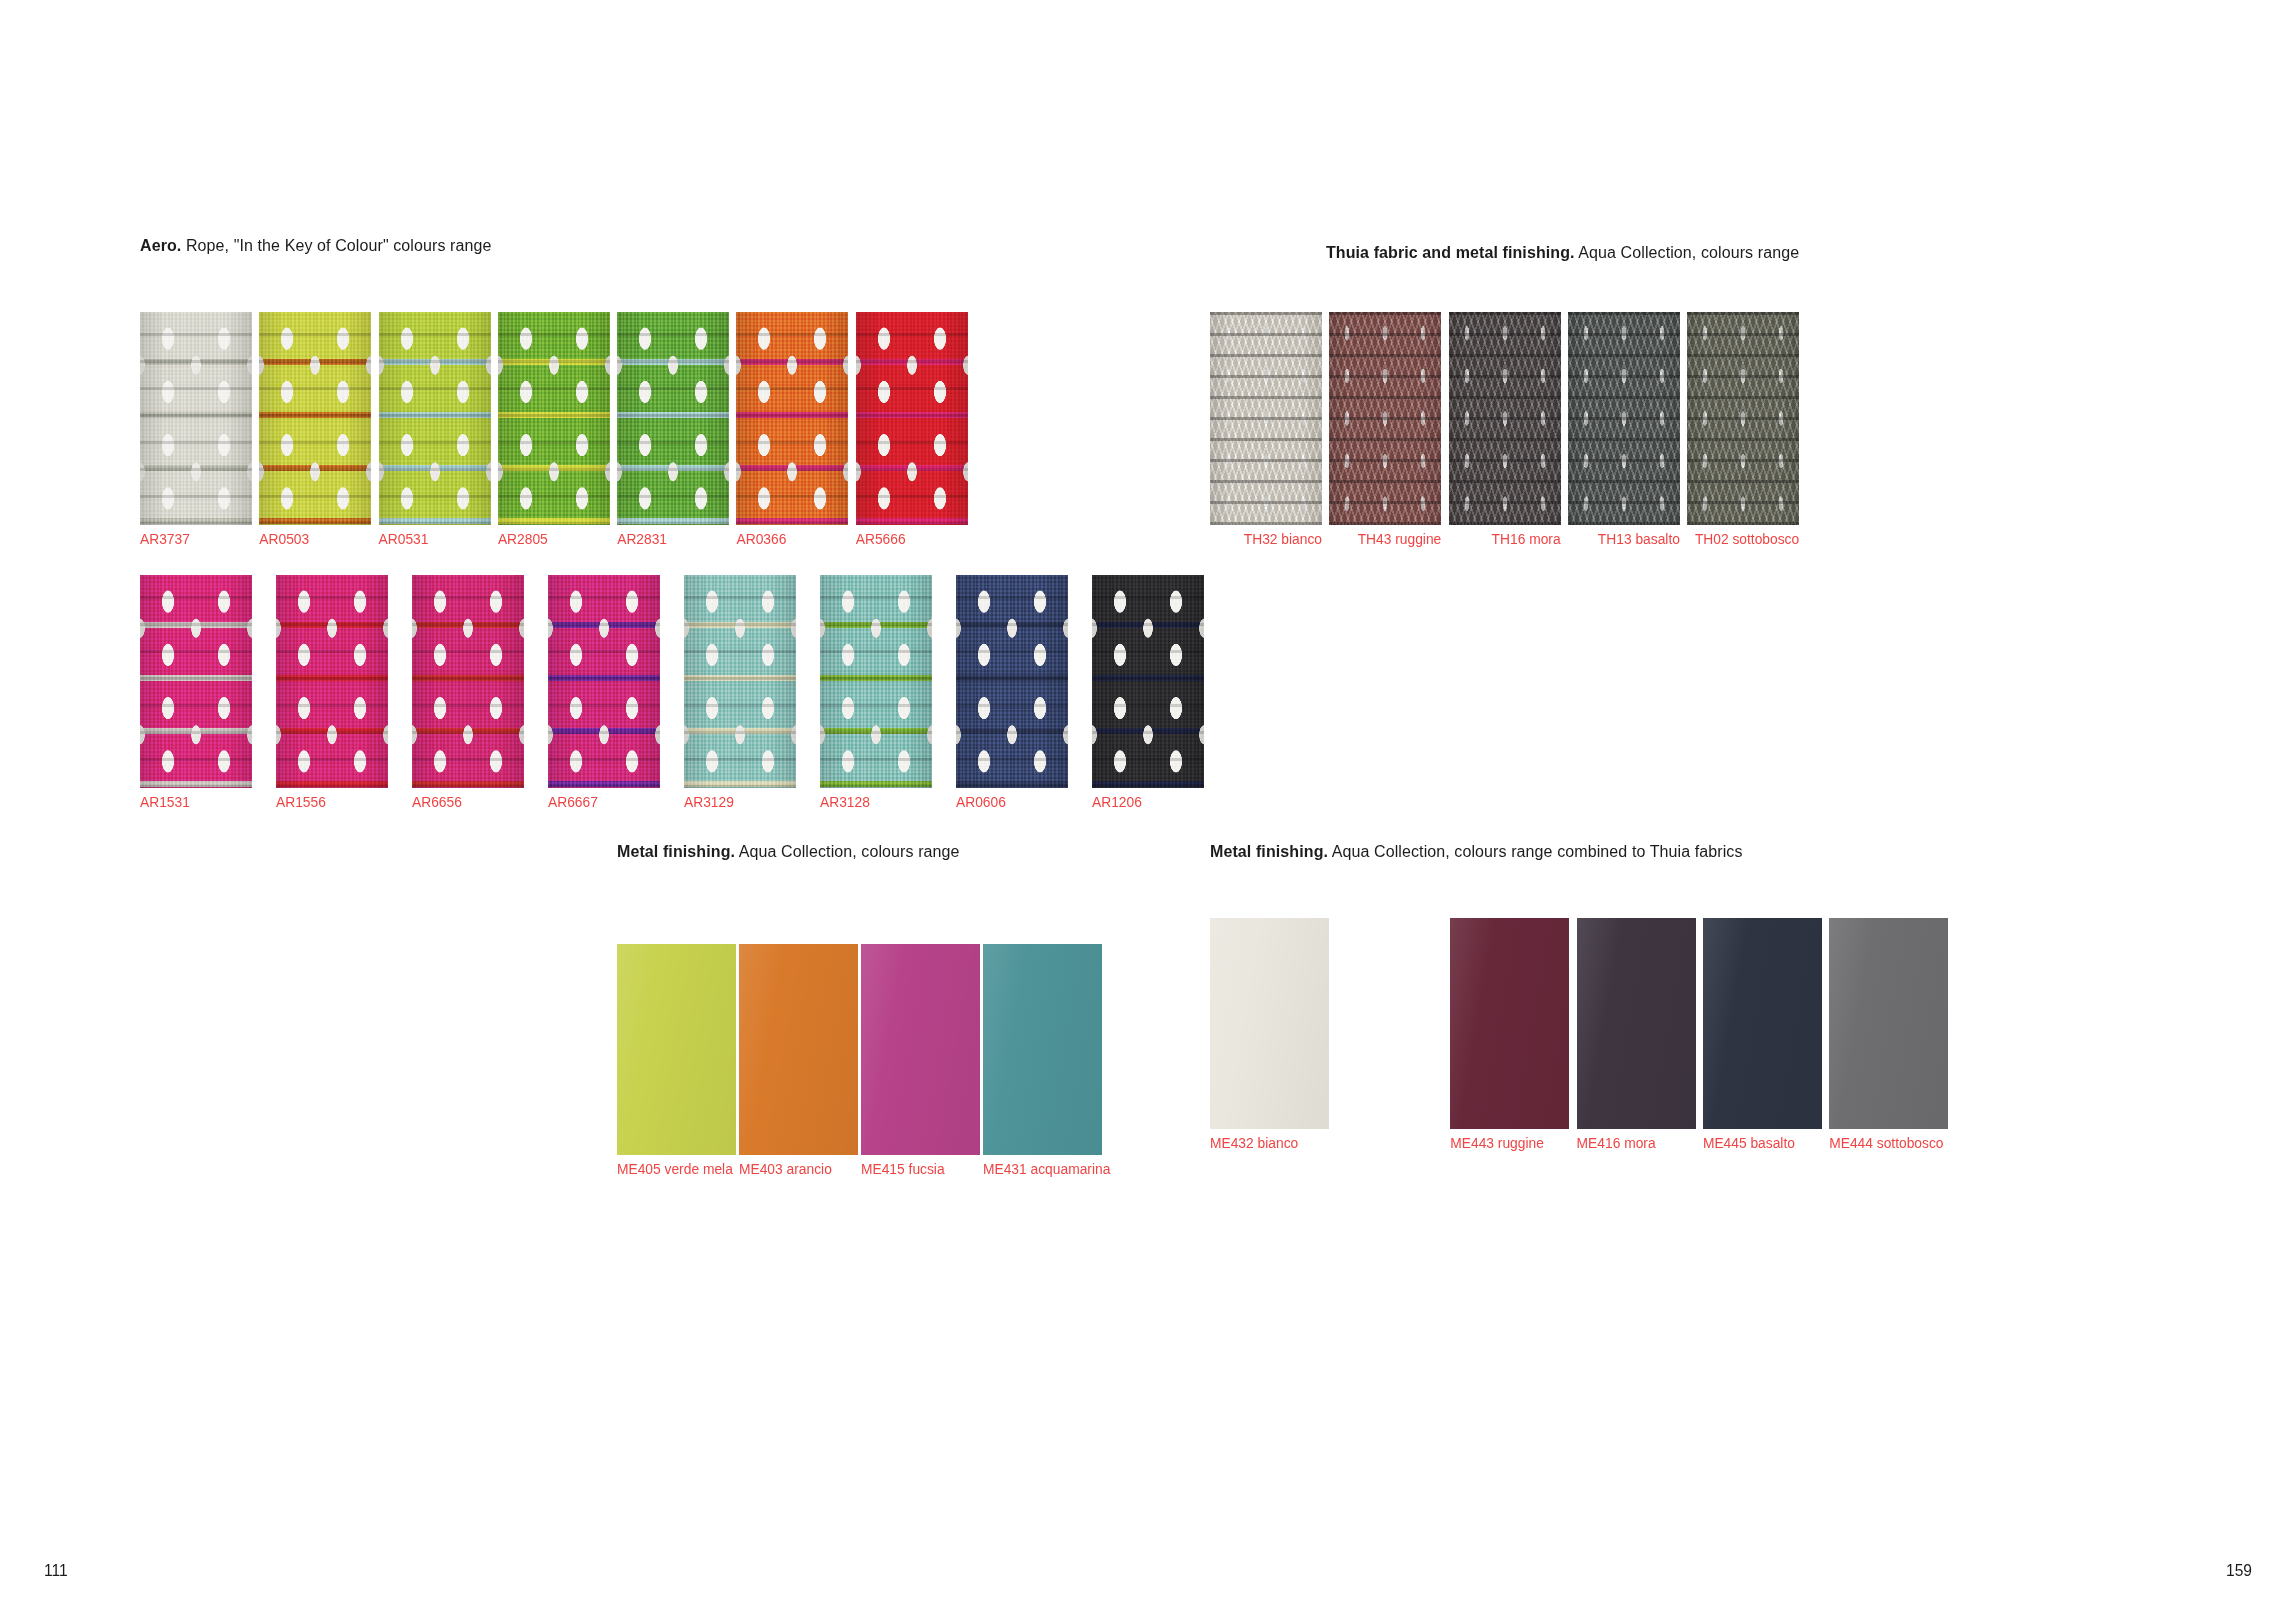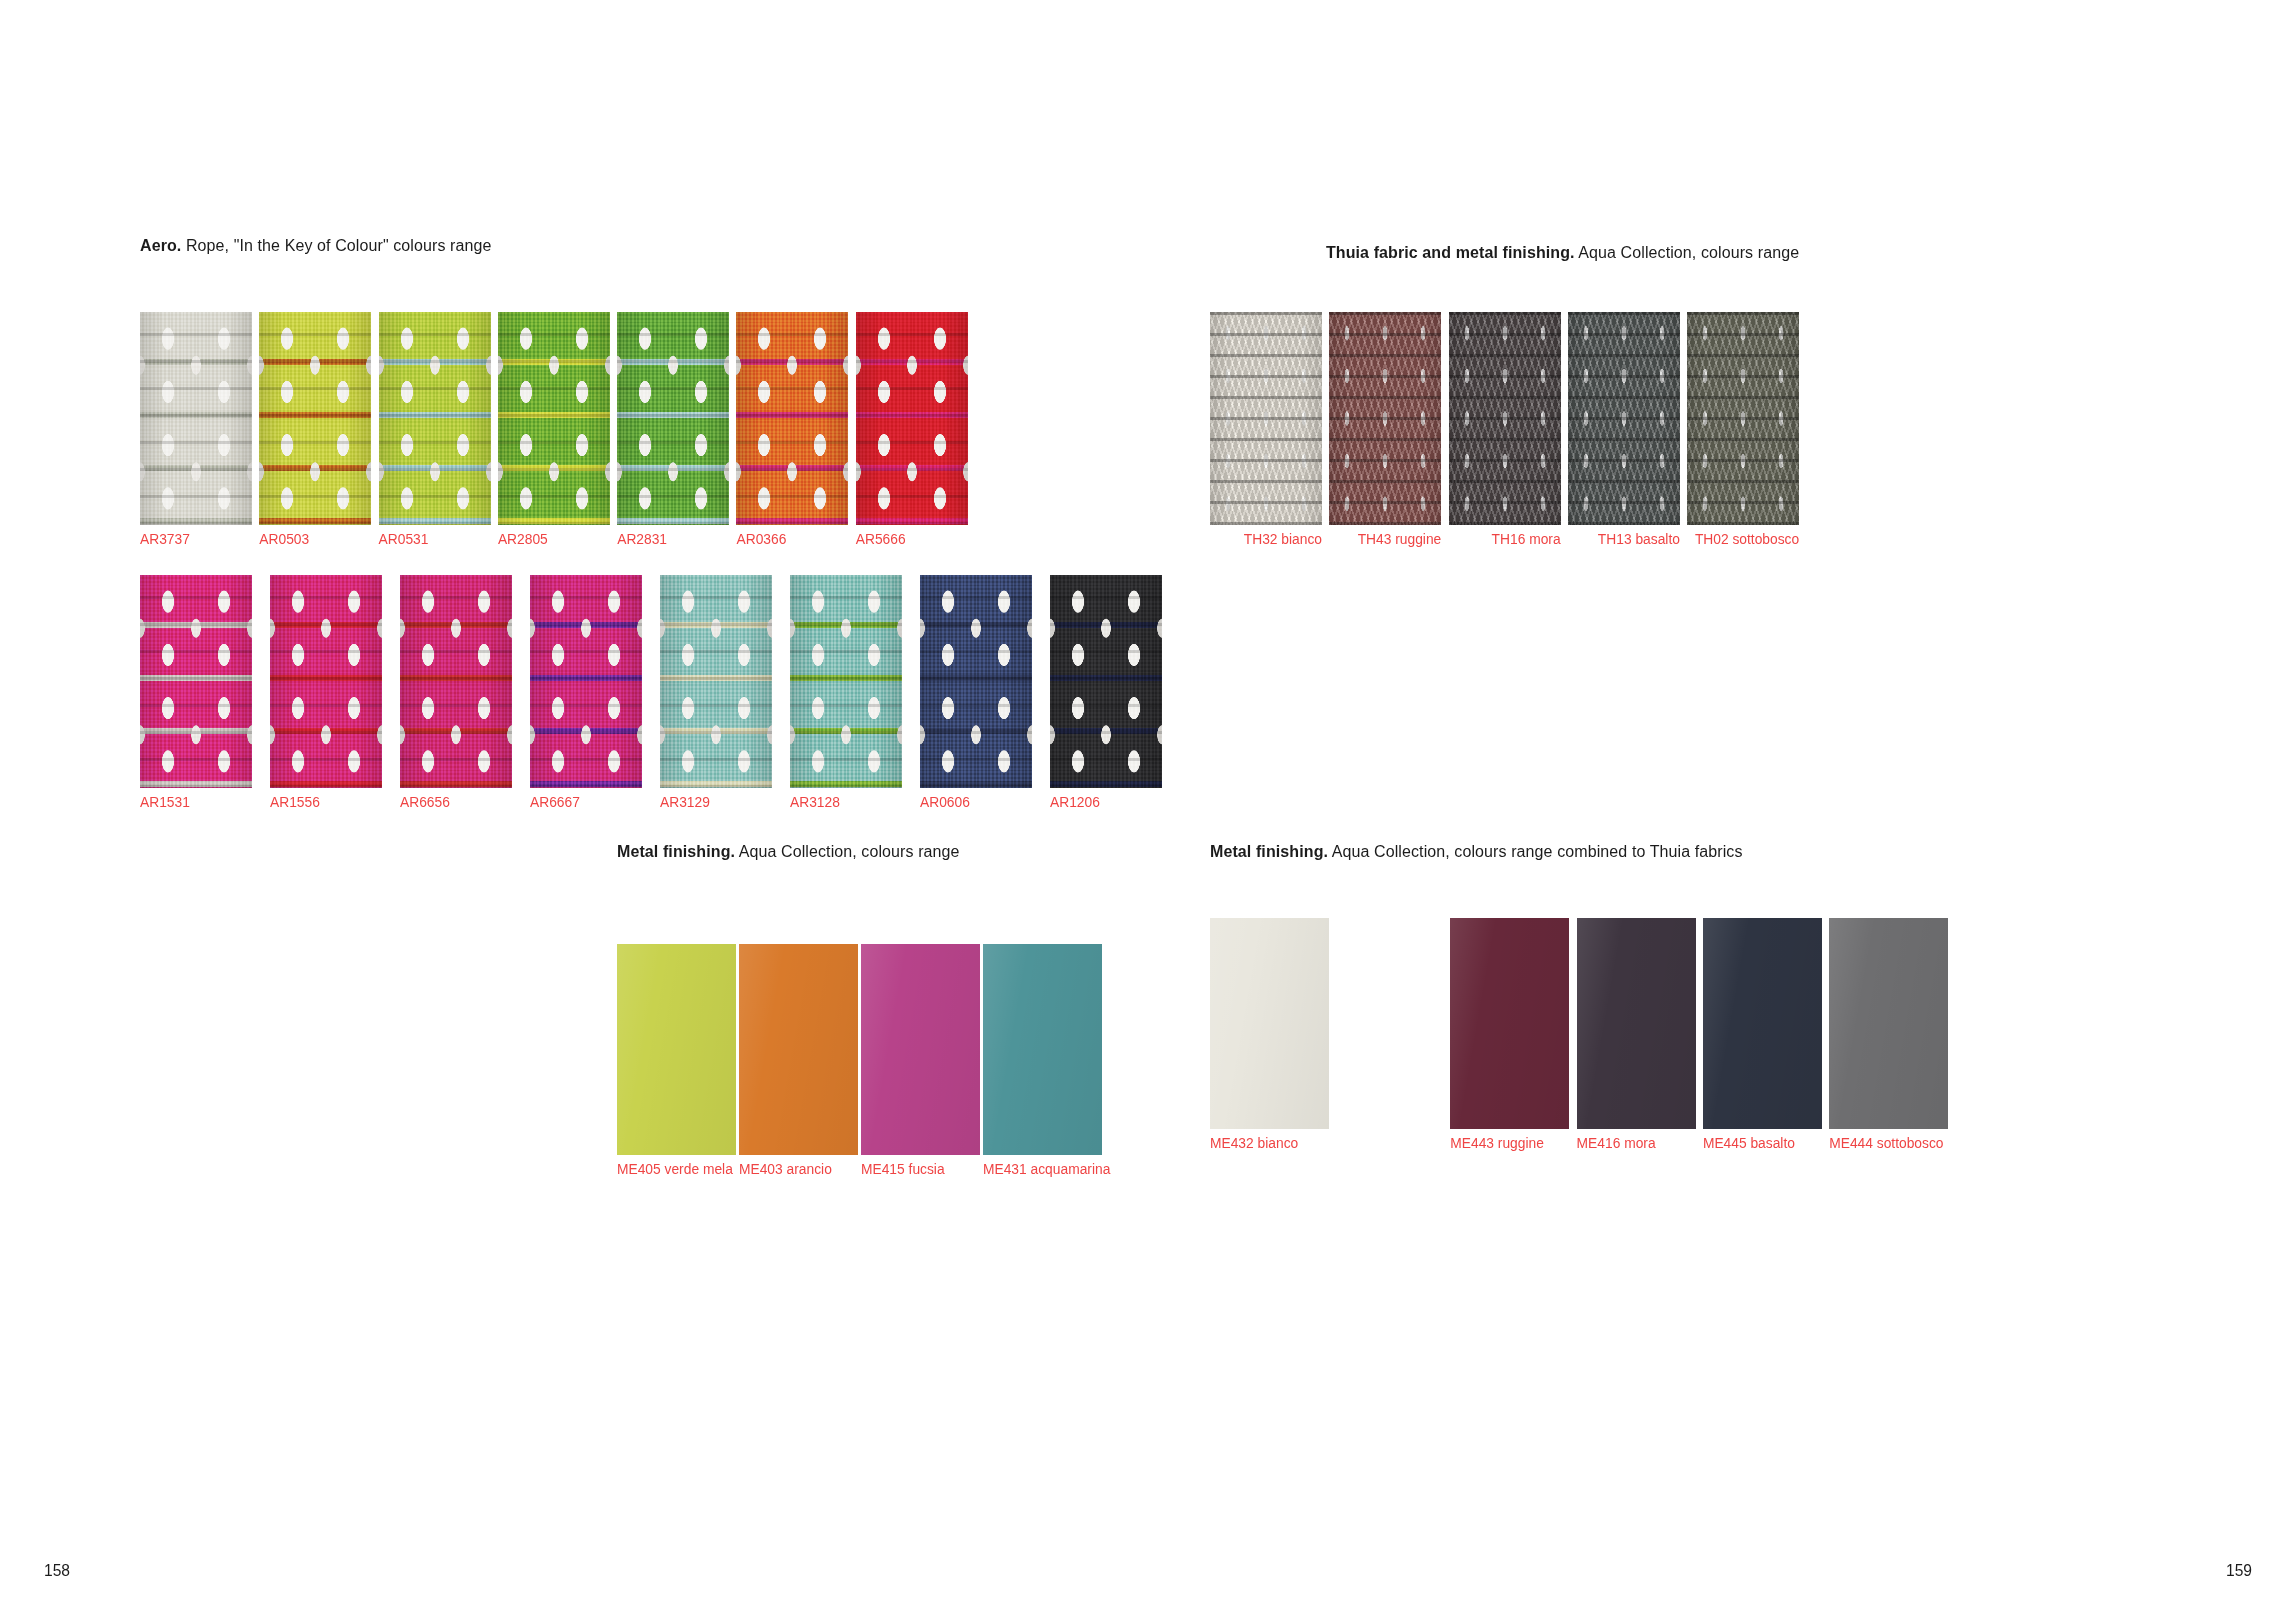--- a/index.html
+++ b/index.html
@@ -220,21 +220,21 @@
         <div class="swatch-img rope">
           <div class="base" style="background: rgb(214, 32, 44);"></div>
           <div class="accent" style="background-image: repeating-linear-gradient(0deg, rgb(216, 36, 109) 0px, rgb(216, 36, 109) 5.5px, rgba(0, 0, 0, 0) 5.5px, rgba(0, 0, 0, 0) 53px);"></div>
           <div class="holes"></div>
           <div class="knit"></div>
           <div class="shade"></div>
         </div>
         <div class="swatch-label">AR5666</div>
       </div>
     </div>
-  <div class="swatch-row" id="aero-row-1" style="gap:18px; margin-top:27.5px;">
+  <div class="swatch-row" id="aero-row-1" style="gap:24px; margin-top:27.5px;">
       <div class="swatch-cell">
         <div class="swatch-img rope">
           <div class="base" style="background: rgb(215, 42, 120);"></div>
           <div class="accent" style="background-image: repeating-linear-gradient(0deg, rgb(201, 203, 194) 0px, rgb(201, 203, 194) 5.5px, rgba(0, 0, 0, 0) 5.5px, rgba(0, 0, 0, 0) 53px);"></div>
           <div class="holes"></div>
           <div class="knit"></div>
           <div class="shade"></div>
         </div>
         <div class="swatch-label">AR1531</div>
       </div>
@@ -427,15 +427,15 @@
       </div>
       <div class="swatch-cell">
         <div class="swatch-img chip" style="width: 119px; height: 211px; background: rgb(110, 110, 112);">
           <div class="sheen"></div>
         </div>
         <div class="swatch-label">ME444 sottobosco</div>
       </div>
     </div>
 </div>
 
-<div class="folio folio-left">158</div>
+<div class="folio folio-left">111</div>
 <div class="folio folio-right">159</div>
 
 
 </body></html>

